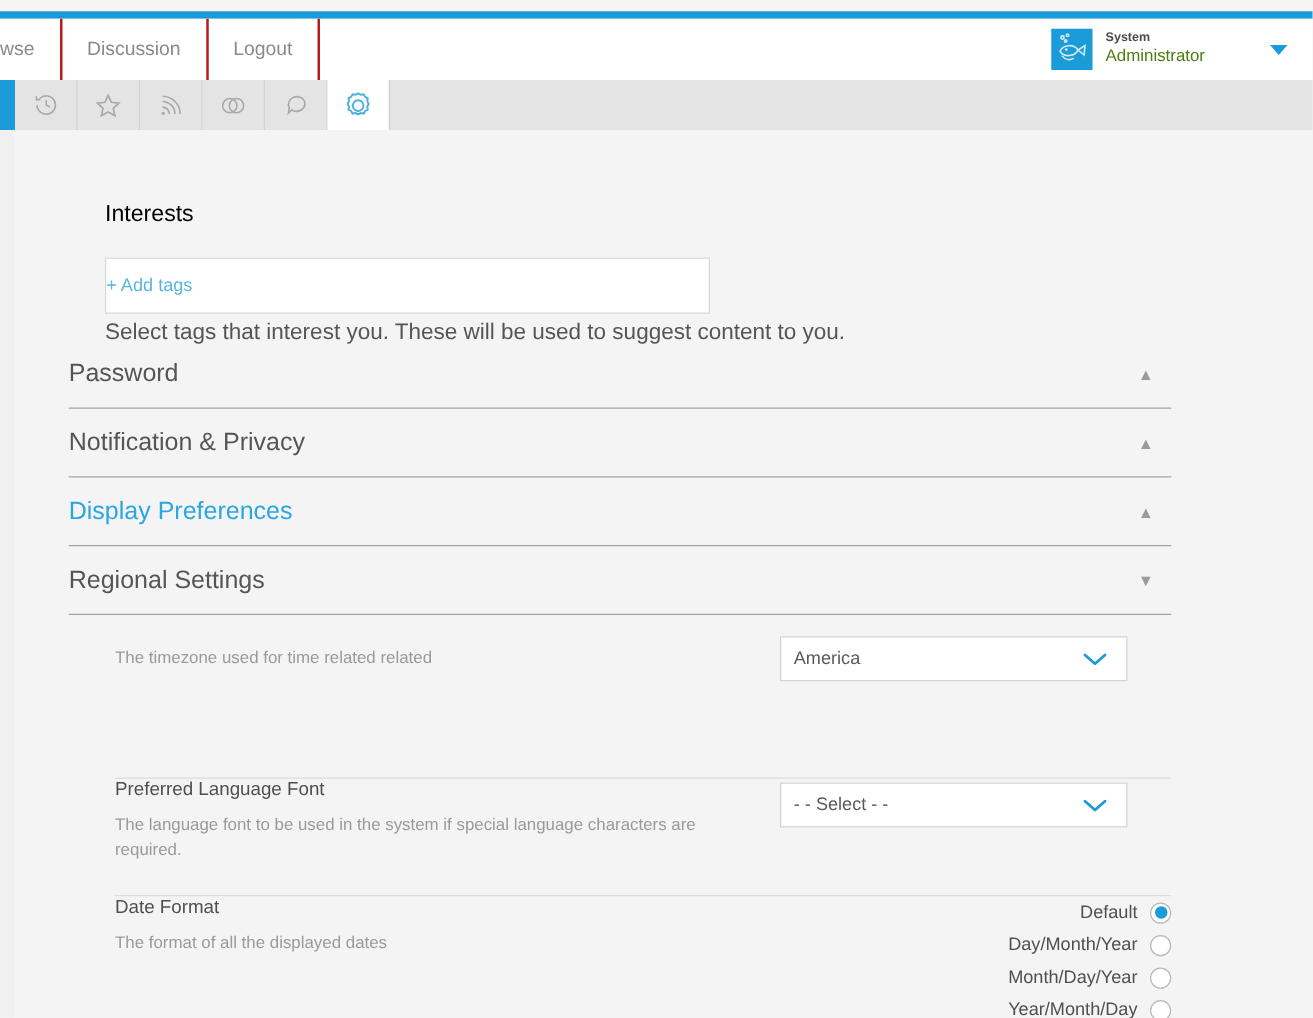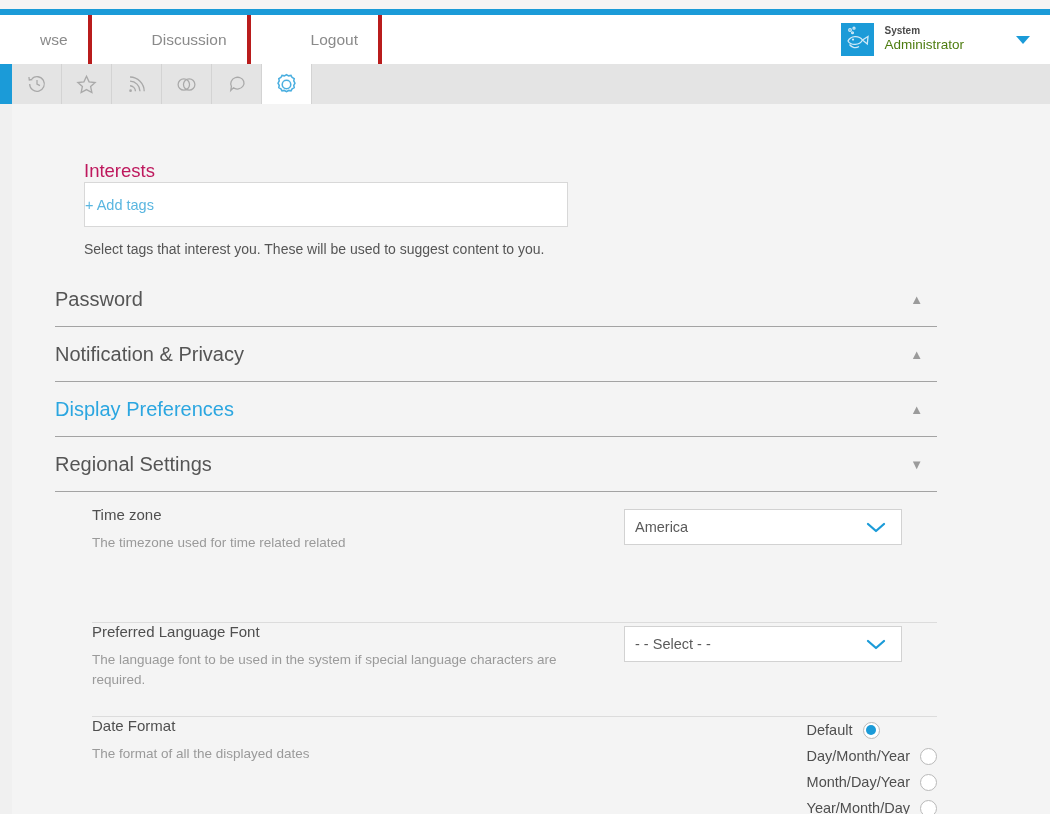--- a/index.html
+++ b/index.html
@@ -27,26 +27,25 @@
   
   #navbar {
     position: absolute; left: 0; top: 15px;
     width: 1050px; height: 49px;
     background: #ffffff;
     display: flex; align-items: stretch;
   }
   .nav-item {
     display: flex; align-items: center;
     padding: 0 20px;
-    border-right: 4px solid #b91c1c;
+    border-right: 2px solid #b91c1c;
     color: #8a8a8a;
     font-size: 15.5px;
     white-space: nowrap;
     cursor: pointer;
-    margin-left: 40px;
   }
   .nav-item:first-child { padding-left: 0; }
   #nav-spacer { flex: 1; }
 
   #user-block {
     display: flex; align-items: center;
     gap: 10px; padding-right: 20px;
     cursor: pointer;
   }
   #avatar {
@@ -98,35 +97,35 @@
   }
   #left-gutter {
     position: absolute; left: 0; top: 0;
     width: 12px; height: 710px;
     background: #f0f0f0;
   }
 
   
   #interests-block { position: absolute; left: 84px; top: 56px; width: 600px; }
   #interests-label {
-    font-size: 18.5px; color: #be185d; margin-bottom: 0;
+    font-size: 18.5px; color: #000000; margin-bottom: 24px;
   }
   #tags-box {
     width: 484px; height: 45px;
     background: #ffffff;
     border: 1px solid #d8d8d8;
     display: flex; align-items: center;
     cursor: text;
   }
   #add-tags-link {
     color: #5ab6e0; font-size: 14.5px;
   }
   #interests-help {
-    margin-top: 14px;
-    font-size: 14px; color: #555555;
+    margin-top: 4px;
+    font-size: 18px; color: #555555;
   }
 
   
   .acc-section {
     position: absolute; left: 55px;
     width: 882px; height: 55px;
     border-bottom: 1px solid #a3a3a3;
     display: flex; align-items: center;
     justify-content: space-between;
     cursor: pointer;
@@ -162,21 +161,21 @@
     padding: 0 12px 0 10px;
     cursor: pointer;
   }
   .select-value { font-size: 14.5px; color: #5a5a5a; }
   .chev { flex: 0 0 auto; line-height: 0; }
 
   
   .radio-group { position: absolute; right: 0; top: 0; }
   .radio-row {
     display: flex; align-items: center;
-    justify-content: flex-start;
+    justify-content: flex-end;
     gap: 10px;
     height: 26px;
     cursor: pointer;
   }
   .radio-label { font-size: 14.5px; color: #4f4f4f; }
   .radio-dot {
     width: 17px; height: 17px; border-radius: 50%;
     border: 1px solid #b9b9b9; background: #ffffff;
     flex: 0 0 17px;
     display: flex; align-items: center; justify-content: center;
@@ -305,21 +304,20 @@
   </div>
 
   <div class="acc-section" style="top:333px">
     <span class="acc-title">Regional Settings</span>
     <span class="caret">▼</span>
   </div>
 
   <div id="fields">
 
     <div class="field-row" style="top:402px; height:117px">
-      <div class="field-label">Time zone</div>
       <div class="field-desc">The timezone used for time related related</div>
 
       <div class="select-box" style="left:532px; top:3px">
         <span class="select-value">America</span>
         <span class="chev">
           <svg width="26" height="16" viewBox="0 0 26 16" fill="none" stroke="#1b9bd8" stroke-width="2.3" stroke-linecap="round" stroke-linejoin="round">
               <polyline points="5,5 13,12 21,5"></polyline>
             </svg>
         </span>
       </div>

